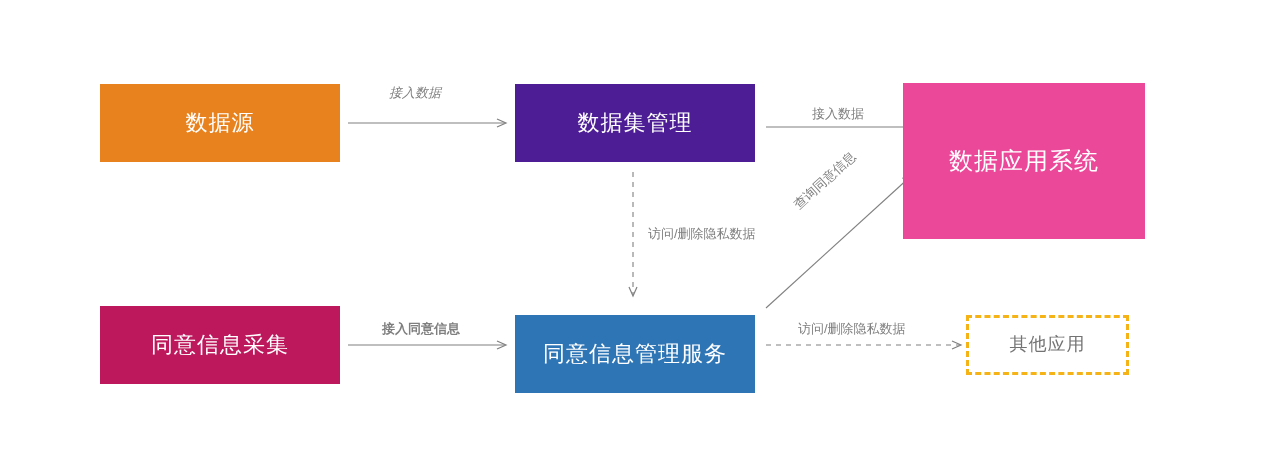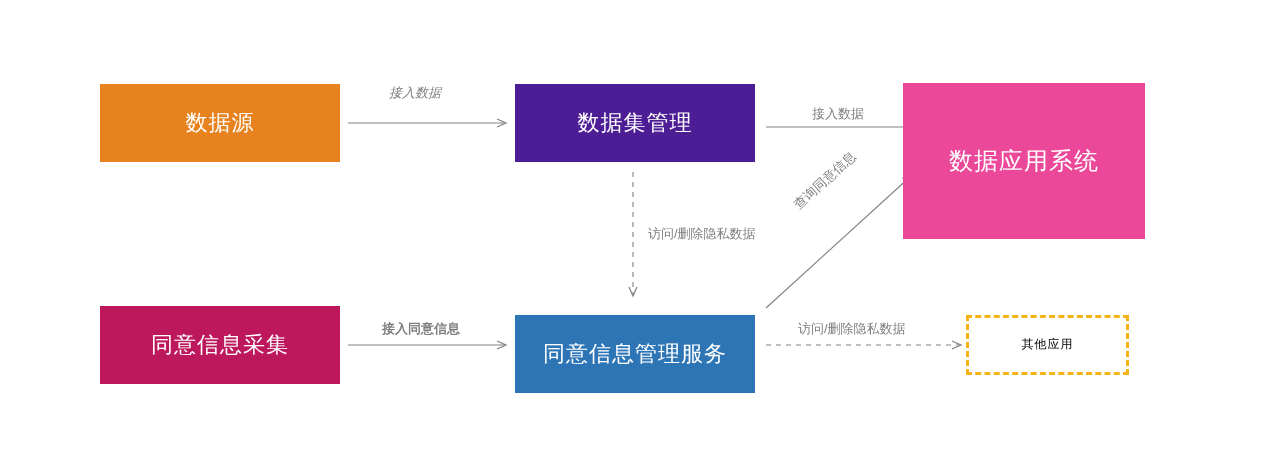--- a/index.html
+++ b/index.html
@@ -34,22 +34,22 @@
     user-select: none;
   }
   .node-filled {
     color: #ffffff;
     font-size: 22px;
     font-weight: 400;
   }
   .node-dashed {
     background: #ffffff;
     border: 3px dashed #F5B315;
-    color: #000000;
-    font-size: 12px;
+    color: #737373;
+    font-size: 18px;
   }
 
   #node-datasource   { left: 100px; top: 84px;  width: 240px; height: 78px;  background: #E8821E; }
   #node-dataset      { left: 515px; top: 84px;  width: 240px; height: 78px;  background: #4c1d95; }
   #node-dataapp      { left: 903px; top: 83px;  width: 242px; height: 156px; background: #ec4899; font-size: 24px; }
   #node-consentcol   { left: 100px; top: 306px; width: 240px; height: 78px;  background: #be185d; }
   #node-consentsvc   { left: 515px; top: 306px; width: 240px; height: 78px;  background: #2E75B6; margin-top: 9px; }
   #node-otherapp     { left: 966px; top: 315px; width: 163px; height: 60px; }
 
   

